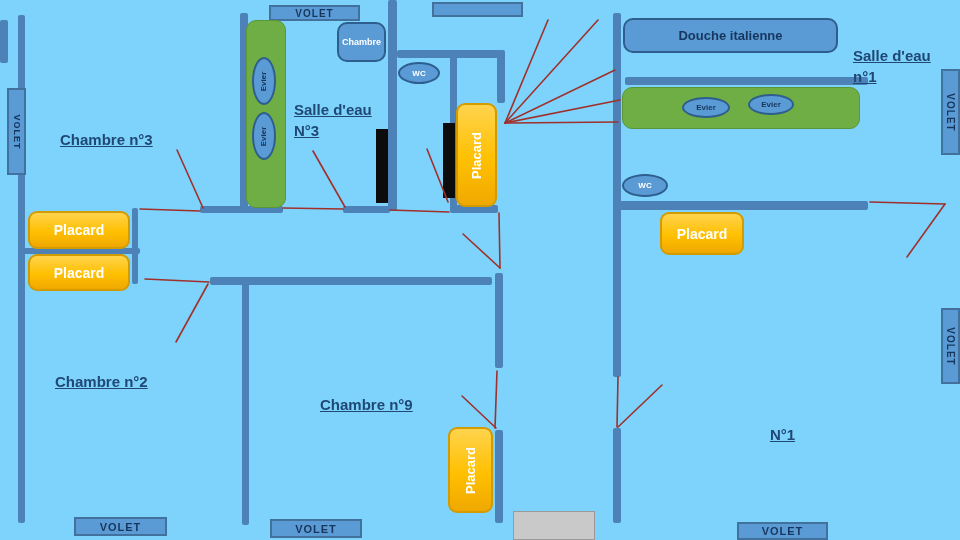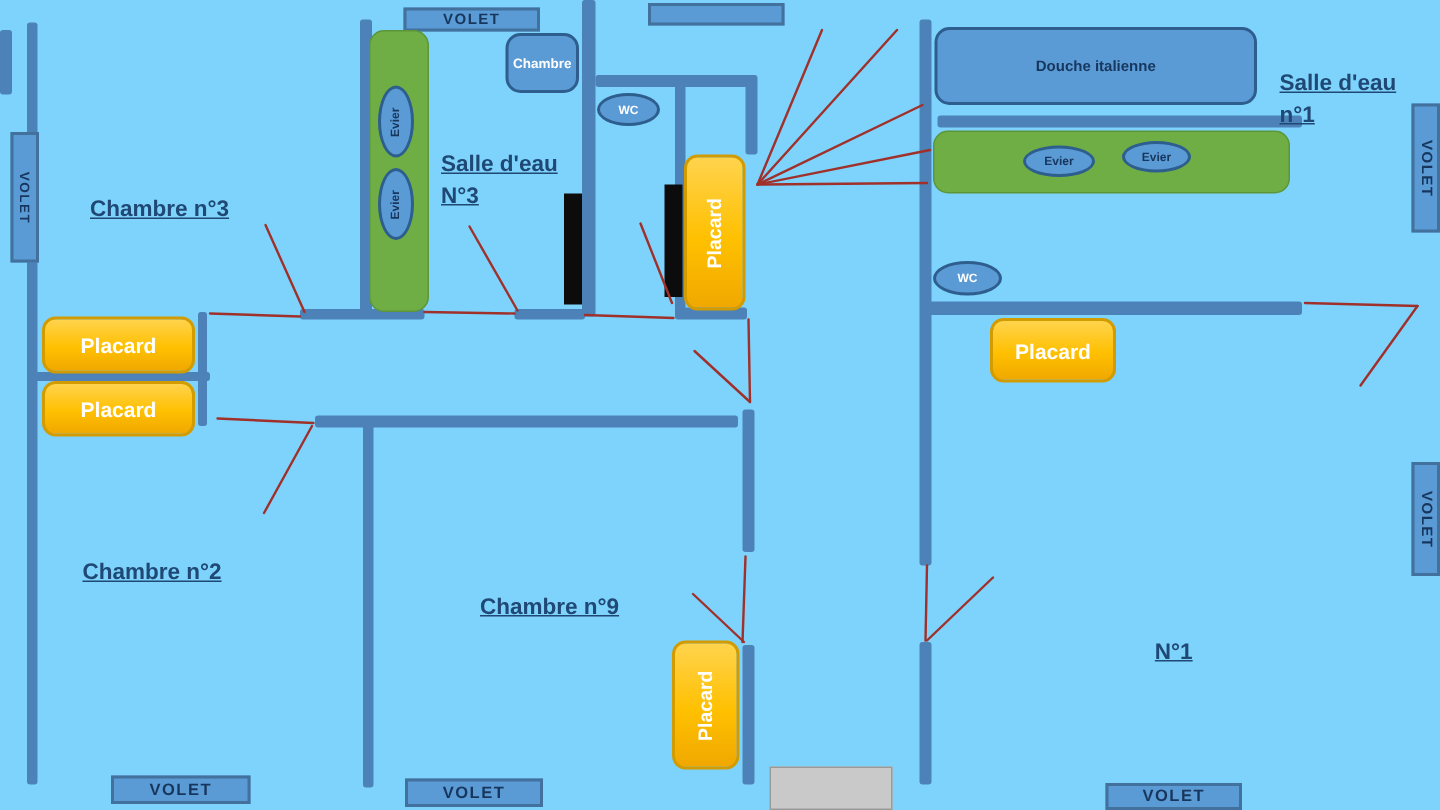--- a/index.html
+++ b/index.html
@@ -86,21 +86,21 @@
     </div>
 
   <div class="fixture rounded" style="left:337px;top:22px;width:49px;height:40px;font-size:9px;">
     <span class="tlight">Chambre</span>
     </div>
 
   <div class="fixture ellipse" style="left:398px;top:62px;width:42px;height:22px;font-size:8px;">
     <span class="tlight">WC</span>
     </div>
 
-  <div class="fixture rounded" style="left:623px;top:18px;width:215px;height:52px;font-size:10px;">
+  <div class="fixture rounded" style="left:623px;top:18px;width:215px;height:35px;font-size:13px;">
     <span class="tdark">Douche italienne</span>
     </div>
 
   <div class="counter" style="left:622px;top:87px;width:236px;height:40px;"></div>
   <div class="fixture ellipse" style="left:682px;top:97px;width:48px;height:21px;font-size:8px;">
     <span class="tdark">Evier</span>
     </div>
   <div class="fixture ellipse" style="left:748px;top:94px;width:46px;height:21px;font-size:8px;">
     <span class="tdark">Evier</span>
     </div>

